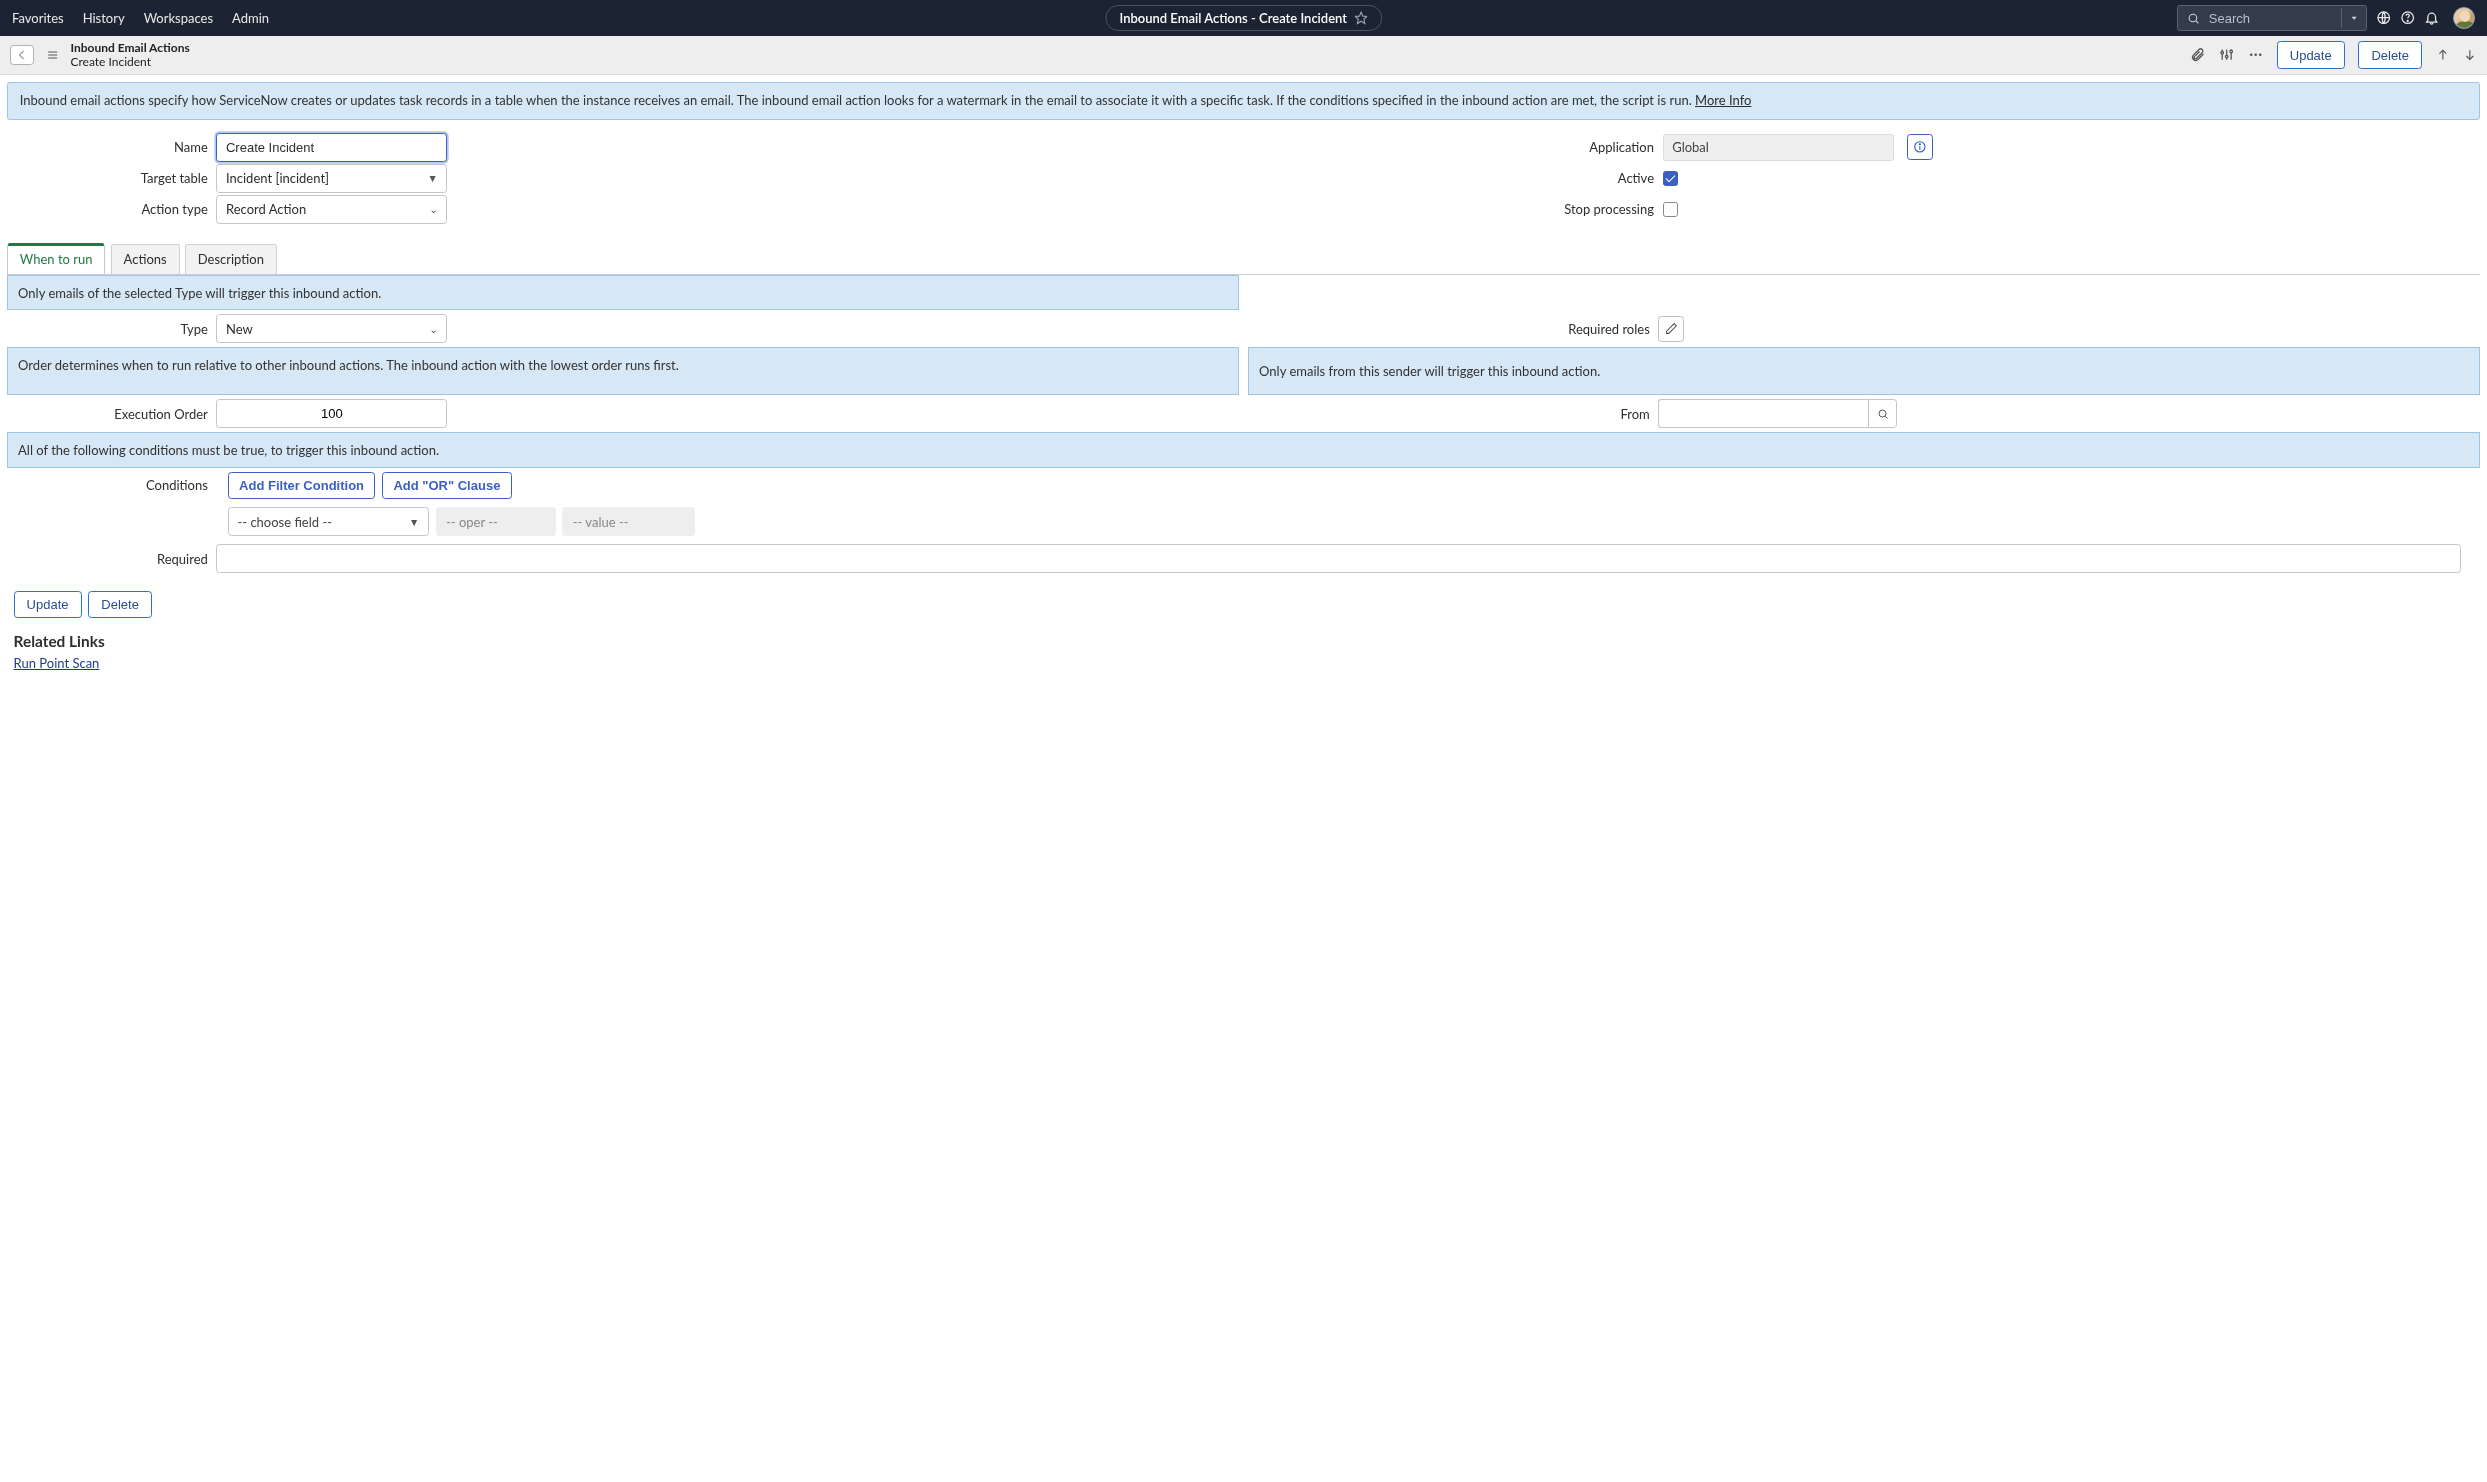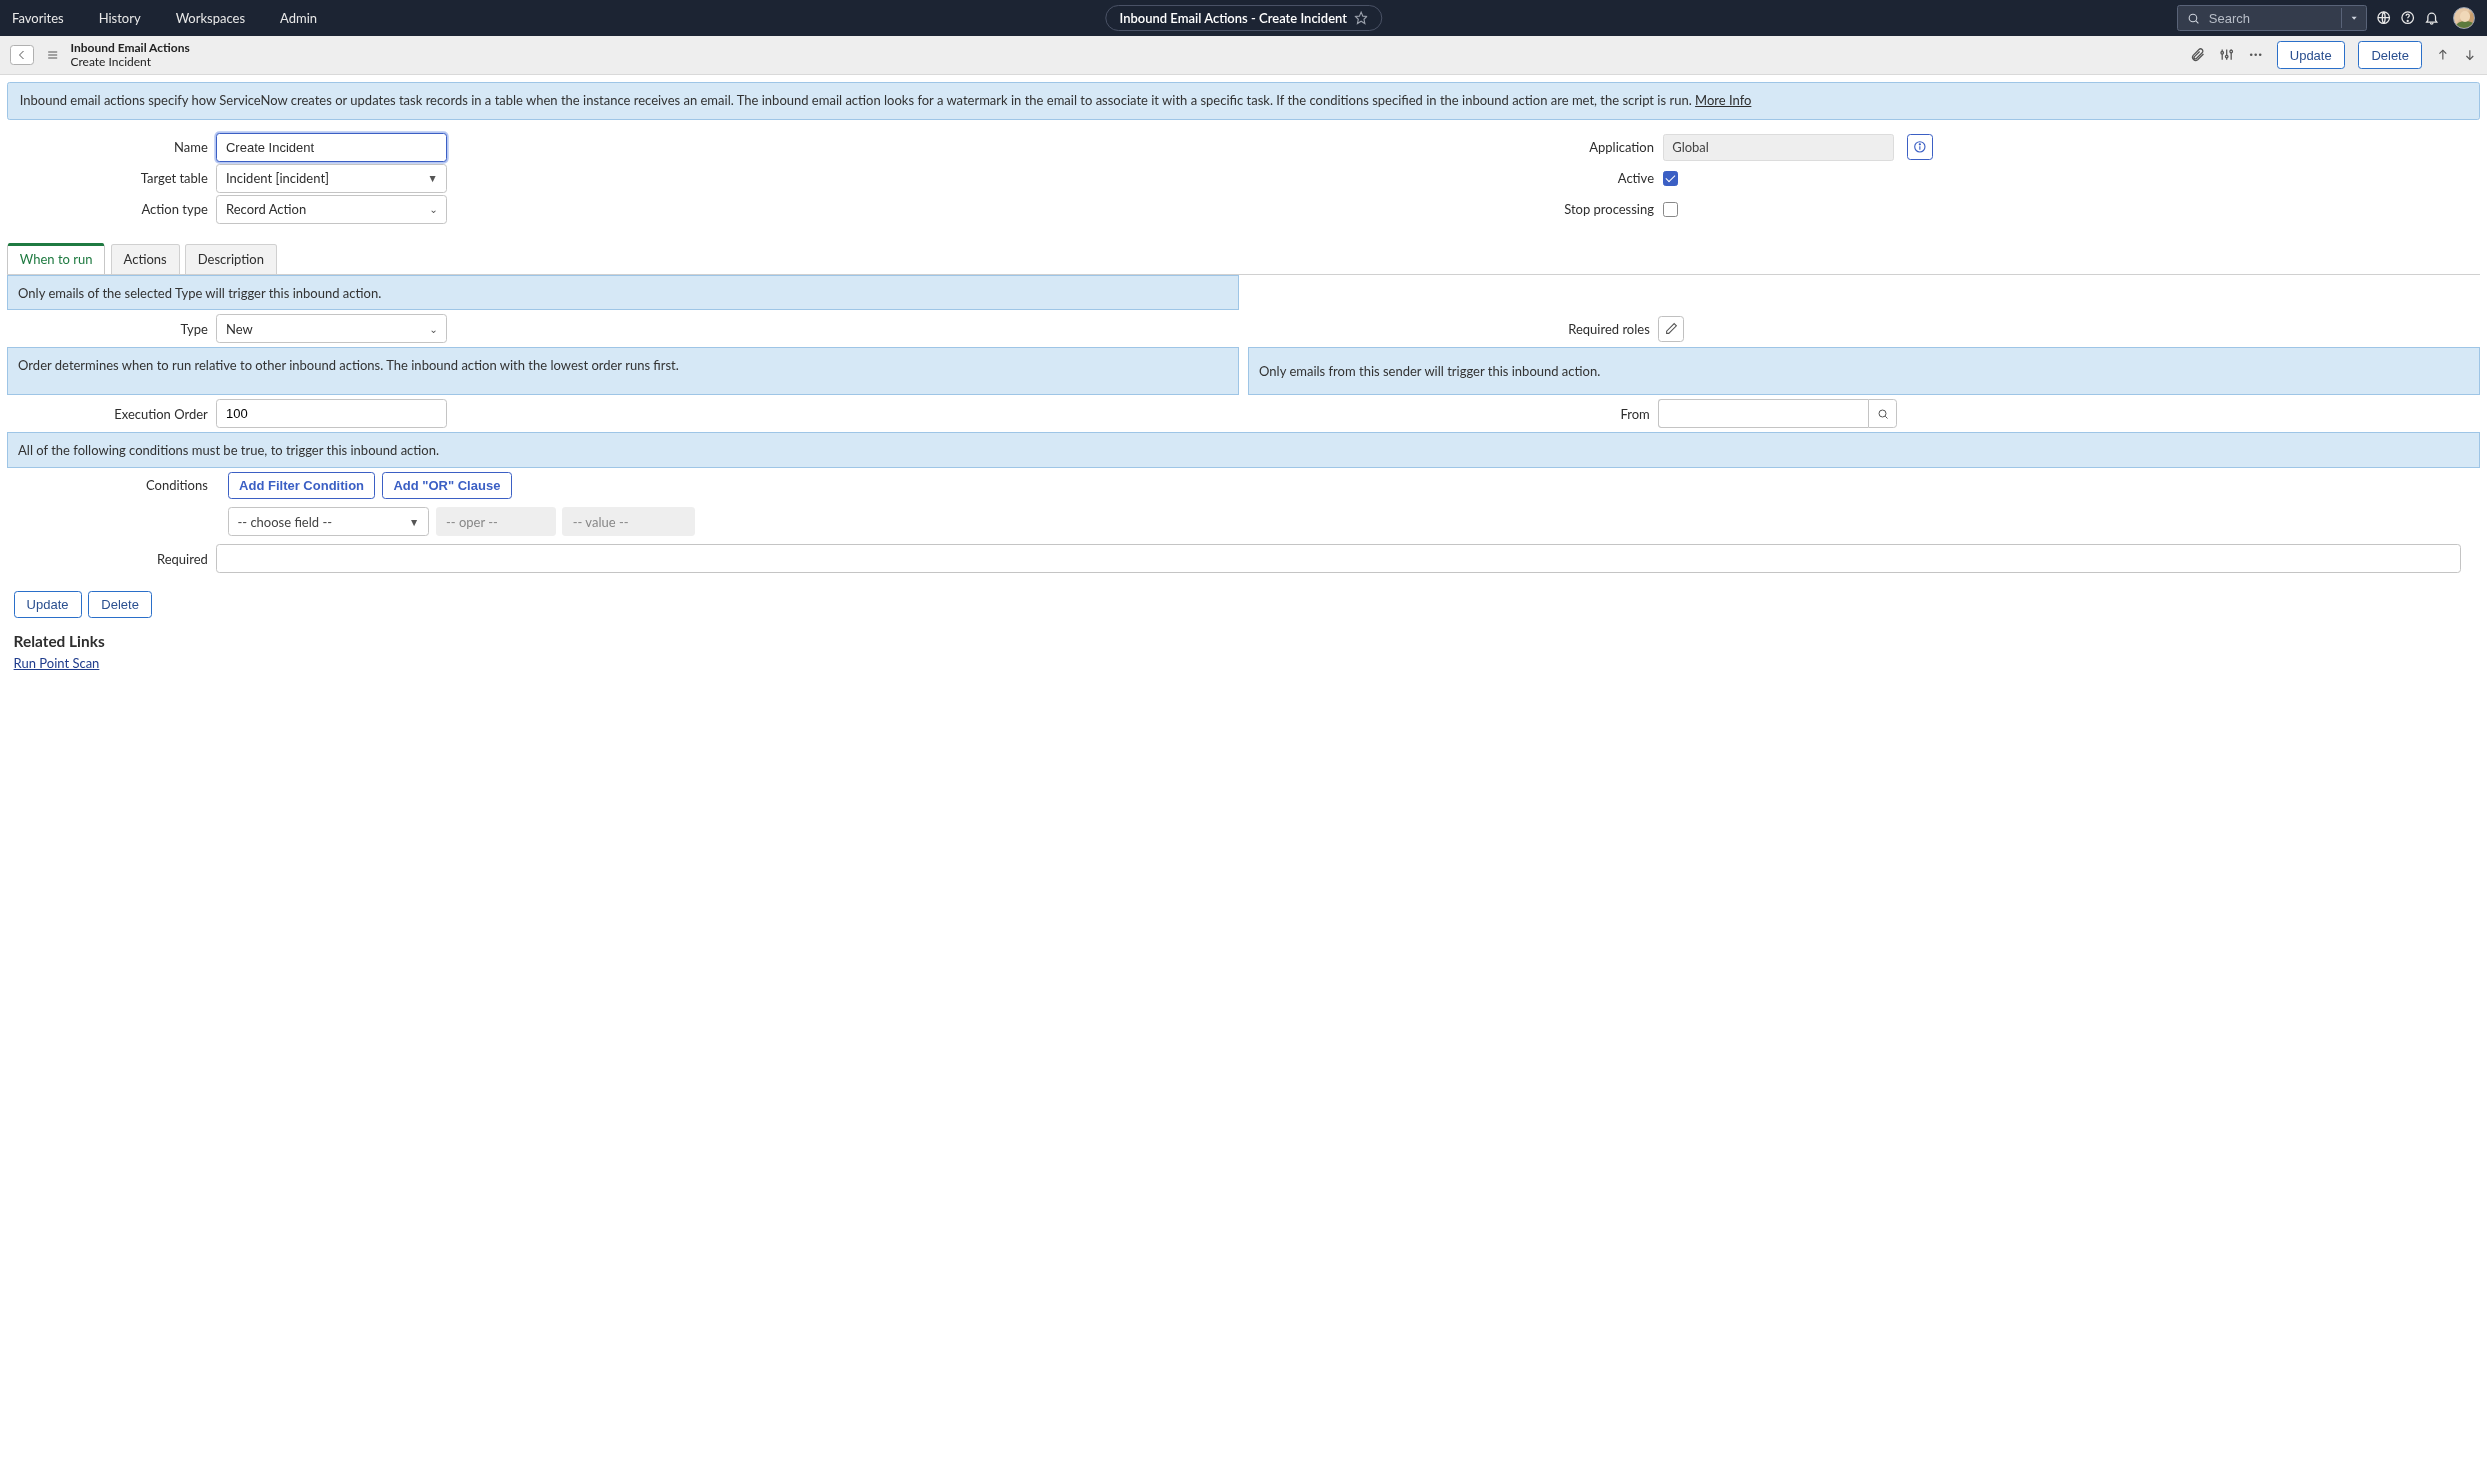--- a/index.html
+++ b/index.html
@@ -14,21 +14,21 @@
   
   .topnav {
     background: #1c2433;
     color: #fff;
     height: 36px;
     display: flex;
     align-items: center;
     padding: 0 12px;
     gap: 6.8px;
   }
-  .topnav-left { display: flex; gap: 35px; align-items: flex-end; }
+  .topnav-left { display: flex; gap: 19px; align-items: flex-end; }
   .topnav-left .nav-item { color: #e8e8e8; cursor: pointer; font-size: 13px; font-weight:400; }
   .topnav-center {
     position:absolute; left:50%; transform:translateX(-50%);
     display:flex; align-items:center;
   }
   .center-pill {
     border: 0.9px solid #4a5266;
     border-radius: 17px;
     padding: 4.3px 13.7px;
     display: flex; align-items:center; gap:6.8px;
@@ -180,21 +180,21 @@
     color:#333;
   }
   .two-col {
     display:grid;
     grid-template-columns:1fr 1fr;
     gap:0 8.6px;
   }
   .inner-form-row { display:flex; align-items:center; gap:8.6px; padding:4px 0; }
   .inner-label { width:201px; text-align:right; font-size:13px; }
   .inner-label.right-col { width:402px; }
-  .num-input { width:231px; text-align:left; padding:0 8.6px; height:29px; border:0.9px solid #c4c4c4; border-radius:3.4px; font-size:13px; }
+  .num-input { width:231px; text-align:center; padding:0 8.6px; height:29px; border:0.9px solid #c4c4c4; border-radius:3.4px; font-size:13px; }
   .edit-sq {
     width:26px; height:26px; border:0.9px solid #c0c0c0; border-radius:3.4px;
     display:flex; align-items:center; justify-content:center; cursor:pointer; color:#555;
   }
   .from-row { display:flex; align-items:center; }
   .from-input {
     height:29px; border:0.9px solid #c4c4c4; border-right:none;
     border-radius:3.4px 0 0 3.4px; width:210px; padding:0 8.6px; font-size:13px;
   }
   .from-search {

